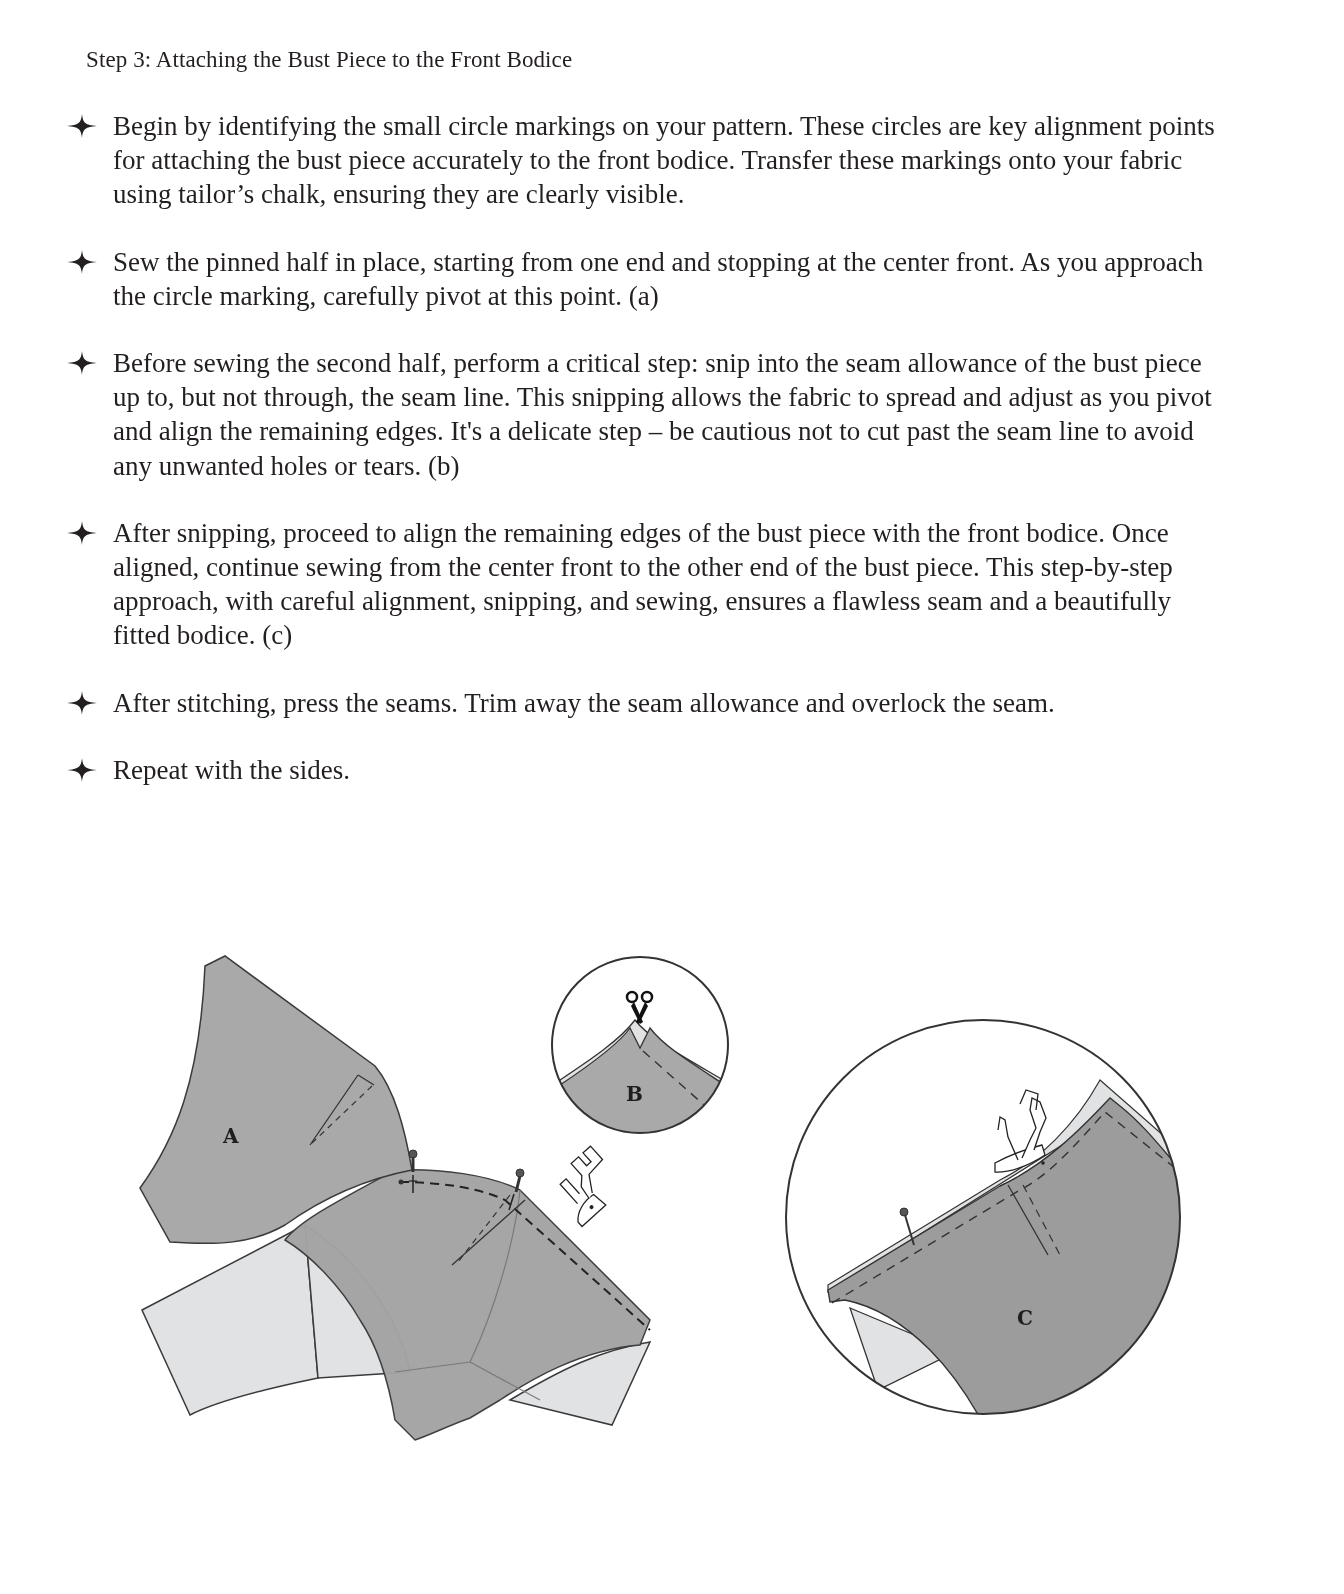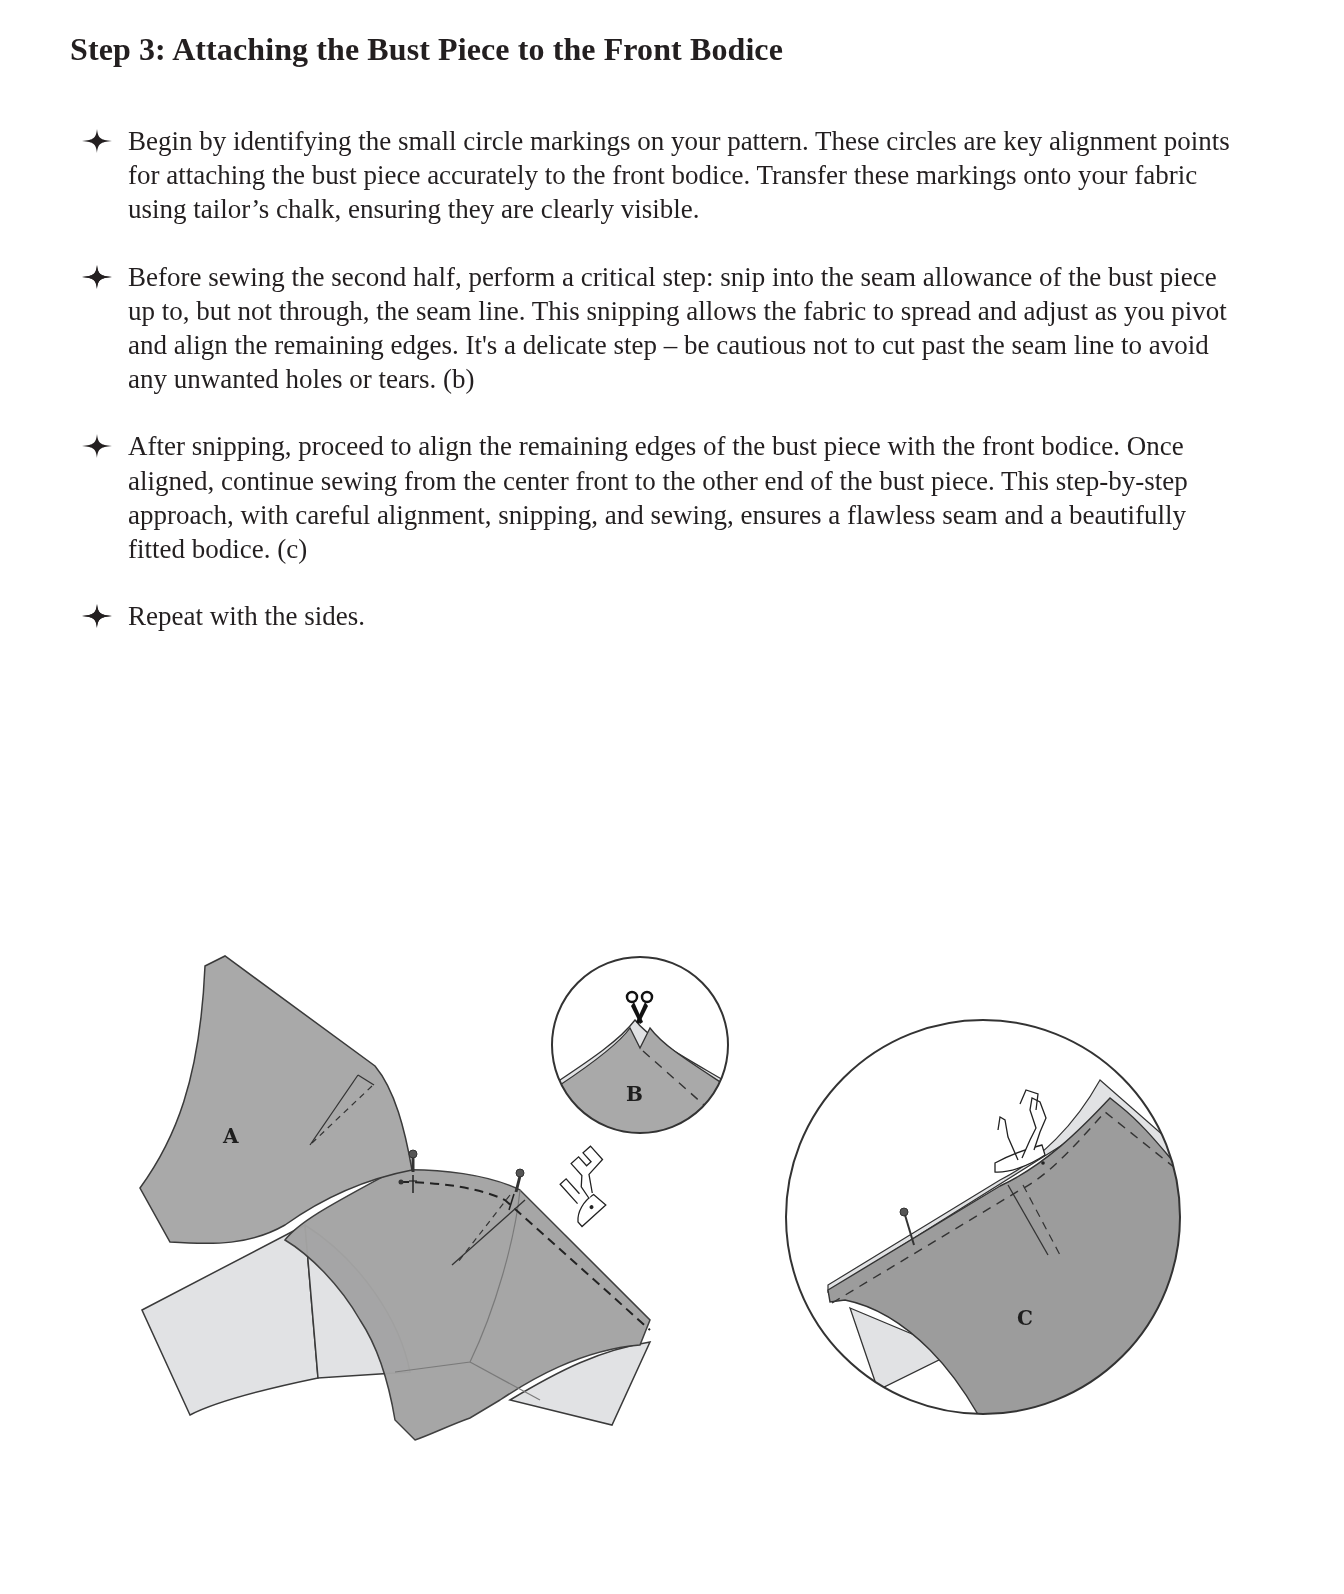--- a/index.html
+++ b/index.html
@@ -12,32 +12,32 @@
       height: 1594px;
       position: relative;
       overflow: hidden;
       color: #231f20;
       font-family: "Liberation Serif", "DejaVu Serif", serif;
     }
     .page-title {
       position: absolute;
       left: 70px;
       top: 30px;
-      margin: 0;
-      font-size: 32px;
-      font-weight: bold;
+      margin: 16px;
+      font-size: 23px;
+      font-weight: normal;
       letter-spacing: 0.1px;
       line-height: 1.2;
     }
     .step-list {
       position: absolute;
       left: 66px;
       top: 108px;
       width: 1160px;
-      margin: 16px;
+      margin: 1px;
       padding: 0;
       list-style: none;
     }
     .step-item {
       position: relative;
       padding-left: 46px;
       font-size: 27px;
       line-height: 34.2px;
       margin-bottom: 33px;
     }
@@ -77,20 +77,21 @@
         </svg>
     </span>
     <span>Begin by identifying the small circle markings on your pattern. These circles are key alignment points for attaching the bust piece accurately to the front bodice. Transfer these markings onto your fabric using tailor’s chalk, ensuring they are clearly visible.</span>
   </li>
   <li class="step-item">
     <span class="bullet">
       <svg width="30" height="24" viewBox="0 0 30 24">
           <path d="M15 0 C16 9 18 11 30 12 C18 13 16 15 15 24 C14 15 12 13 0 12 C12 11 14 9 15 0Z" fill="#231f20"></path>
         </svg>
     </span>
+    <span>Sew the pinned half in place, starting from one end and stopping at the center front. As you approach the circle marking, carefully pivot at this point. (a)</span>
   </li>
   <li class="step-item">
     <span class="bullet">
       <svg width="30" height="24" viewBox="0 0 30 24">
           <path d="M15 0 C16 9 18 11 30 12 C18 13 16 15 15 24 C14 15 12 13 0 12 C12 11 14 9 15 0Z" fill="#231f20"></path>
         </svg>
     </span>
     <span>Before sewing the second half, perform a critical step: snip into the seam allowance of the bust piece up to, but not through, the seam line. This snipping allows the fabric to spread and adjust as you pivot and align the remaining edges. It's a delicate step – be cautious not to cut past the seam line to avoid any unwanted holes or tears. (b)</span>
   </li>
   <li class="step-item">
@@ -100,20 +101,21 @@
         </svg>
     </span>
     <span>After snipping, proceed to align the remaining edges of the bust piece with the front bodice. Once aligned, continue sewing from the center front to the other end of the bust piece. This step-by-step approach, with careful alignment, snipping, and sewing, ensures a flawless seam and a beautifully fitted bodice. (c)</span>
   </li>
   <li class="step-item">
     <span class="bullet">
       <svg width="30" height="24" viewBox="0 0 30 24">
           <path d="M15 0 C16 9 18 11 30 12 C18 13 16 15 15 24 C14 15 12 13 0 12 C12 11 14 9 15 0Z" fill="#231f20"></path>
         </svg>
     </span>
+    <span>After stitching, press the seams. Trim away the seam allowance and overlock the seam.</span>
   </li>
   <li class="step-item">
     <span class="bullet">
       <svg width="30" height="24" viewBox="0 0 30 24">
           <path d="M15 0 C16 9 18 11 30 12 C18 13 16 15 15 24 C14 15 12 13 0 12 C12 11 14 9 15 0Z" fill="#231f20"></path>
         </svg>
     </span>
     <span>Repeat with the sides.</span>
   </li>
 </ul>

